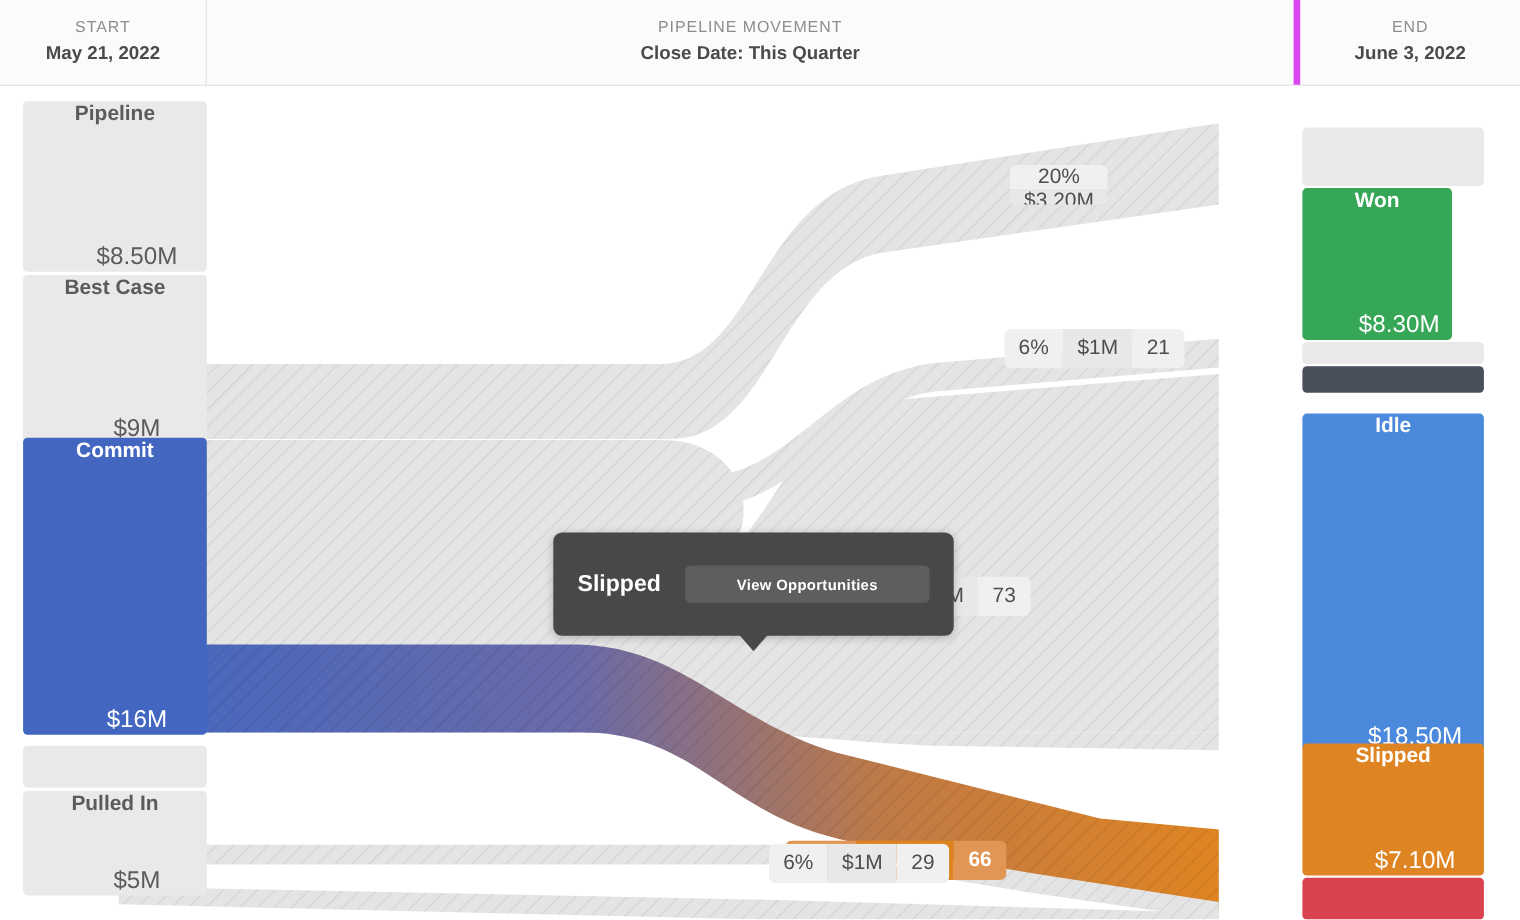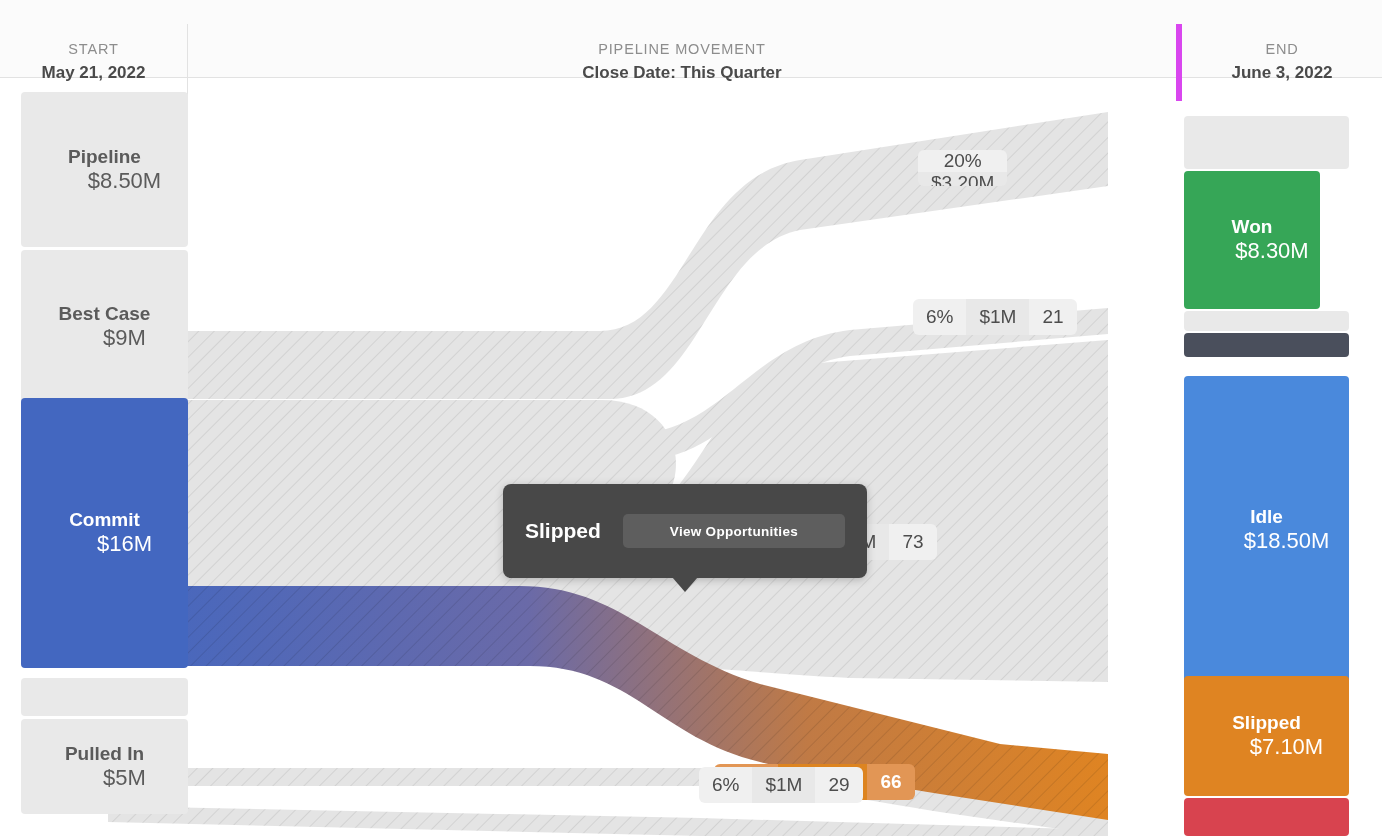--- a/index.html
+++ b/index.html
@@ -16,21 +16,20 @@
     position: absolute; top: 0; left: 0;
     width: 1382px; height: 78px;
     background: #fbfbfb;
     border-bottom: 1px solid #e2e2e2;
     display: flex;
   }
   .hcol {
     display: flex; flex-direction: column;
     align-items: center; justify-content: center;
     height: 100%;
-    margin-top: 24px;
   }
   .hcol.start { width: 188px; border-right: 1px solid #e2e2e2; }
   .hcol.mid   { flex: 1 1 auto; border-right: 6px solid #d946ef; }
   .hcol.end   { width: 200px; }
   .h-kicker {
     font-size: 14.5px; letter-spacing: .85px;
     color: #8d8d8d; font-weight: 400; line-height: 1.5;
   }
   .h-title {
     font-size: 17px; color: #4a4a4a;
@@ -39,21 +38,21 @@
 
   
   .canvas { position: absolute; top: 78px; left: 0; width: 1382px; height: 758px; }
   svg.flows { position: absolute; top: 0; left: 0; width: 1382px; height: 758px; }
 
   
   .node {
     position: absolute;
     border-radius: 4px;
     display: flex; flex-direction: column;
-    align-items: center; justify-content: center;
+    align-items: center; justify-content: space-between;
     text-align: center;
     line-height: 1.22;
     z-index: 5;
   }
   .node .n-name { font-size: 19px; font-weight: 700; }
   .node .n-val  { font-size: 22px; font-weight: 400; margin-left: 40px; }
   .node.grey  { background: #e9e9e9; color: #5b5b5b; }
   .node.blank { background: #e9e9e9; }
 
   

